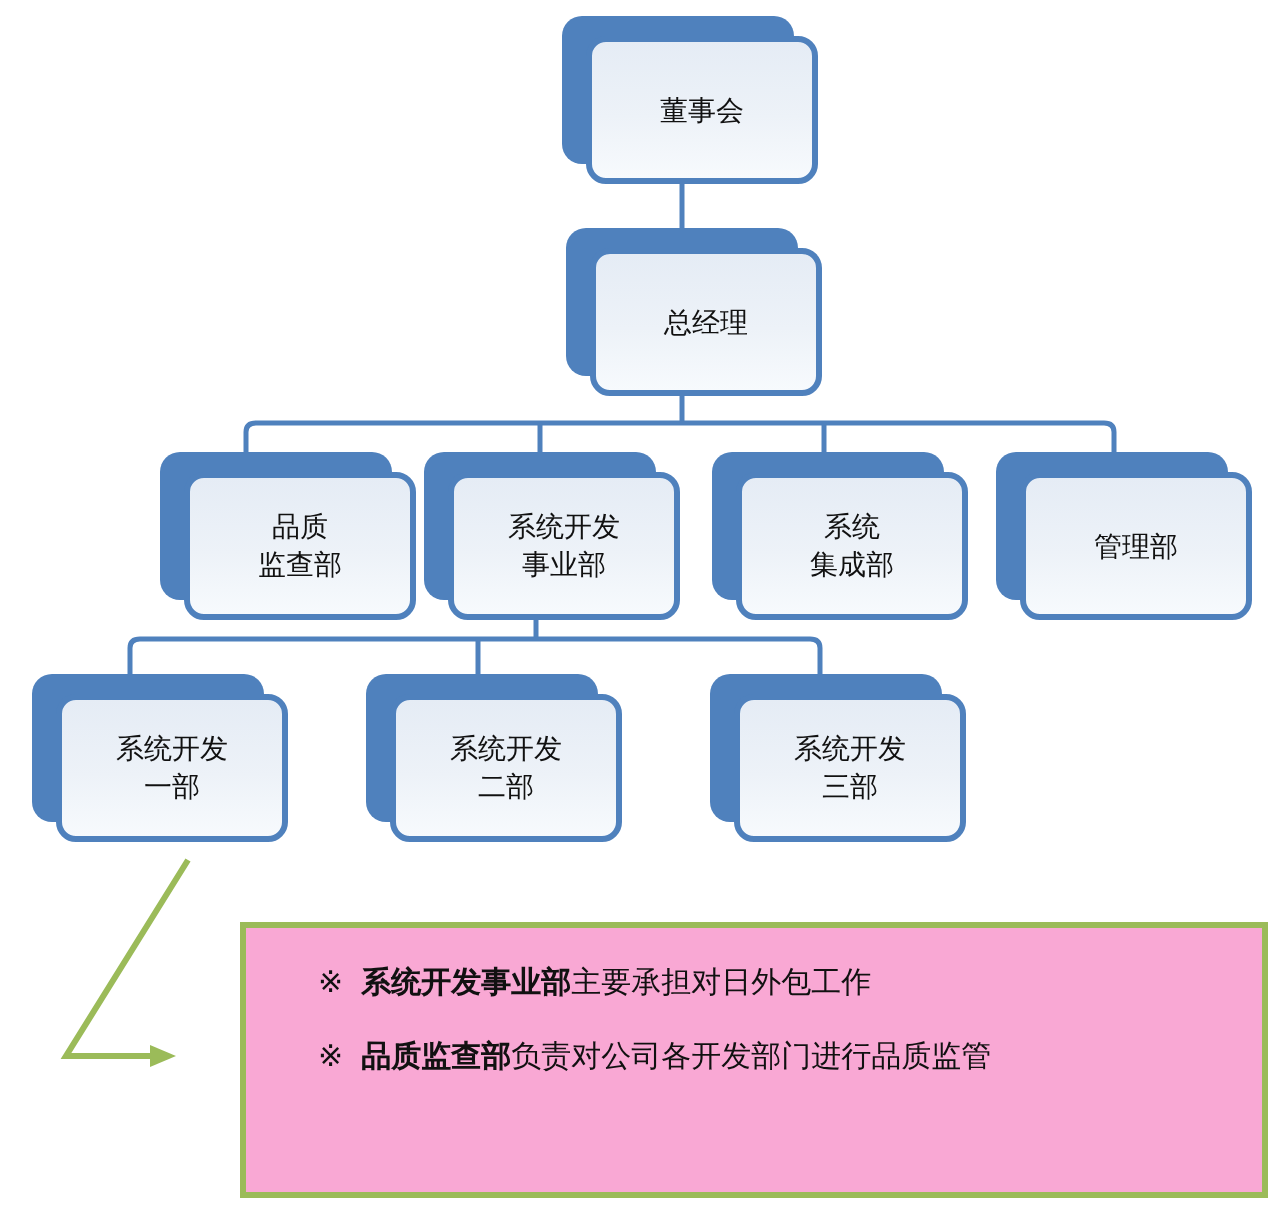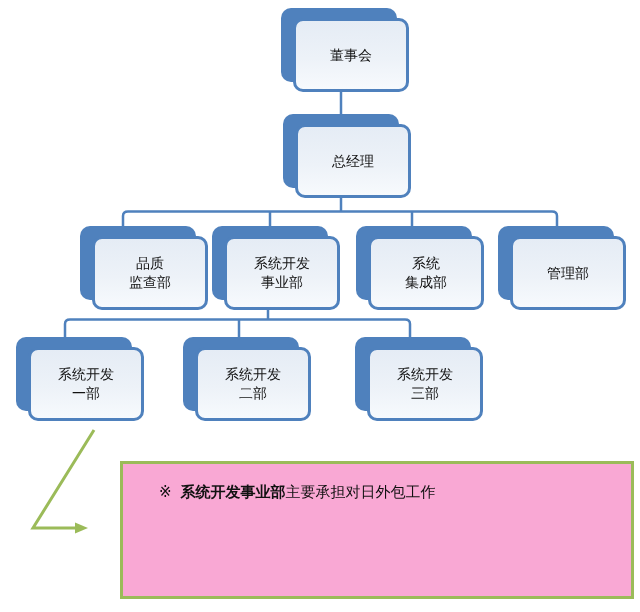--- a/index.html
+++ b/index.html
@@ -124,15 +124,18 @@
     <div class="node-box">
       <span>系统开发</span>
       <span>三部</span>
     </div>
   </div>
 
   <div class="note-box">
     <p class="note-line">
       <span class="note-marker">※</span><span class="note-term">系统开发事业部</span><span>主要承担对日外包工作</span>
     </p>
+    <p class="note-line">
+      <span class="note-marker">※</span><span class="note-term">品质监查部</span><span>负责对公司各开发部门进行品质监管</span>
+    </p>
   </div>
 
 </div>
 
 </body></html>

